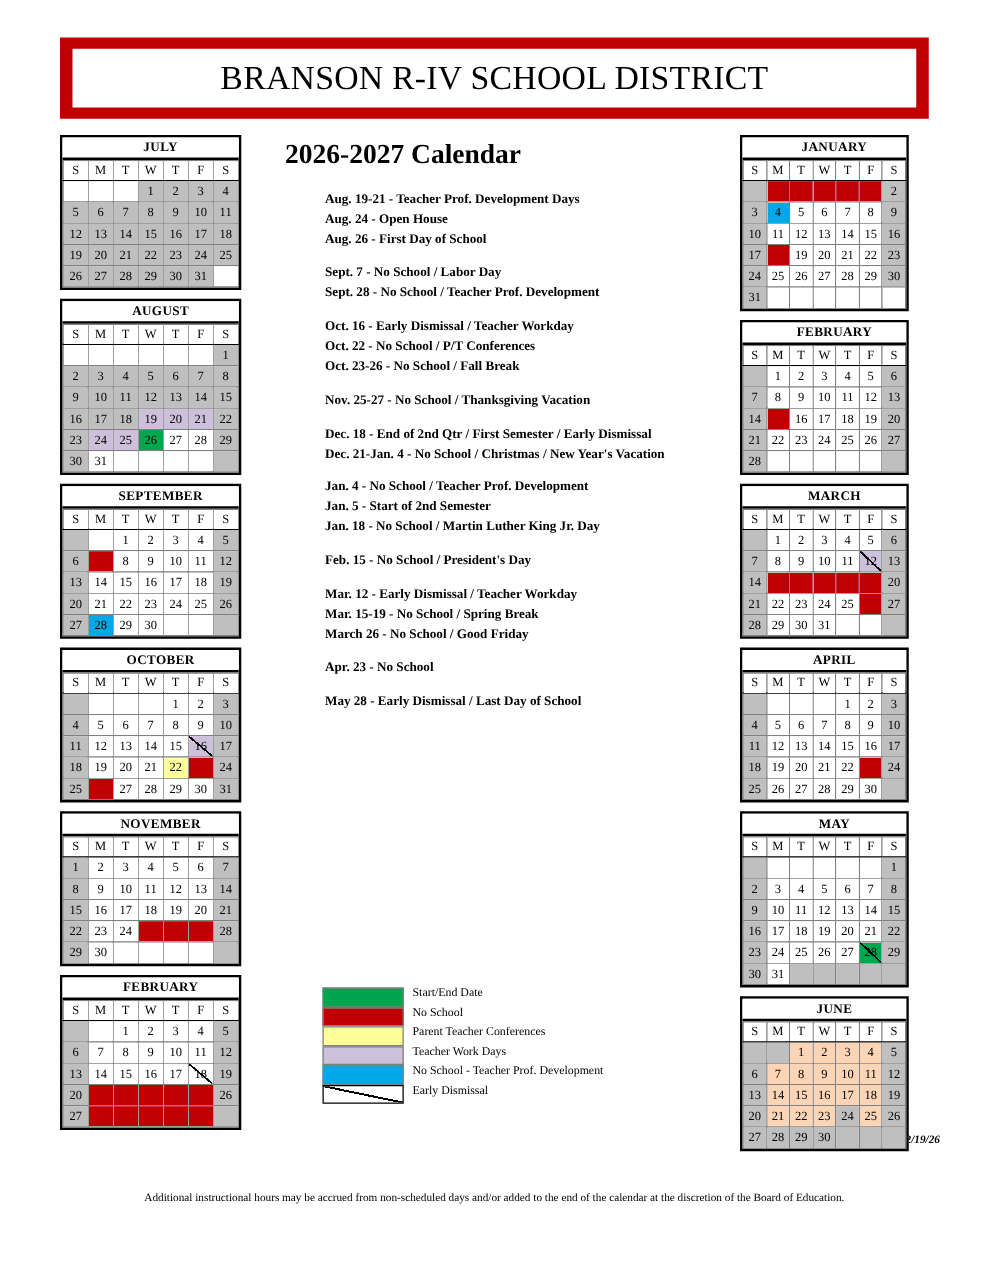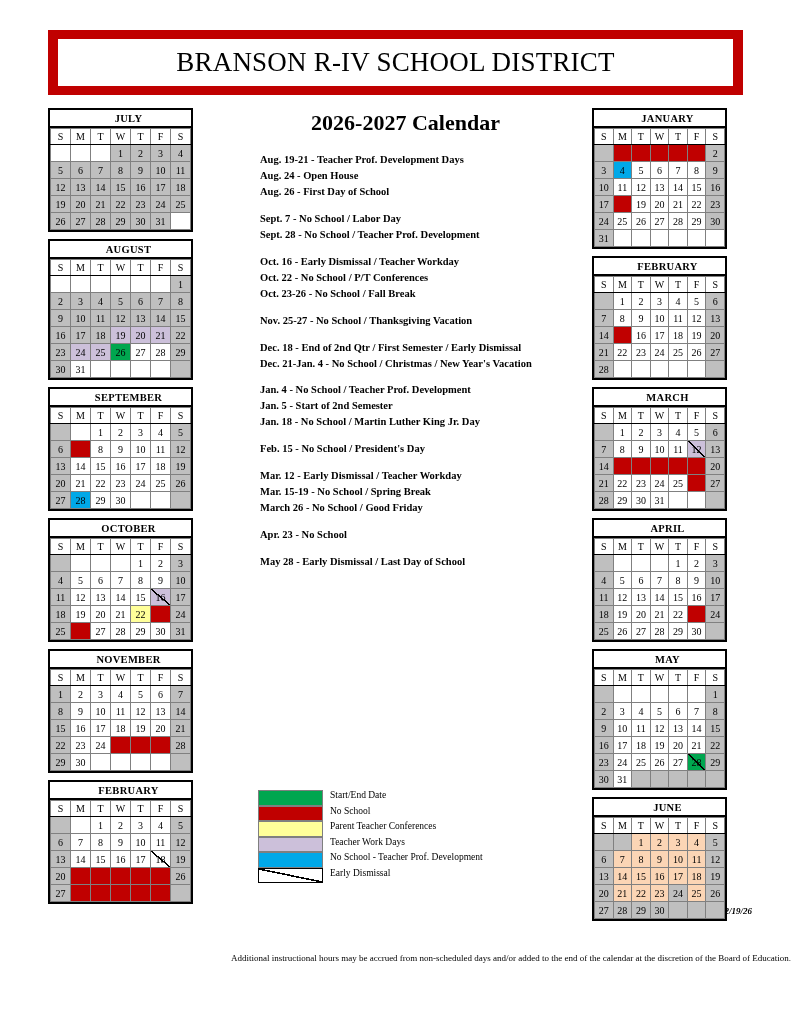--- a/index.html
+++ b/index.html
@@ -105,21 +105,21 @@
   }
 
   
   .center {
     position: absolute;
     left: 228px;
     top: 110px;
     width: 355px;
   }
   .cal-title {
-    text-align: center;
+    text-align: left;
     font-weight: bold;
     font-size: 22px;
     margin: 0 0 16px 0;
   }
   .notes { padding-left: 32px; }
   .note-group { margin-bottom: 11px; }
   .note-line {
     font-size: 10.5px;
     font-weight: bold;
     line-height: 1.52;
@@ -172,21 +172,21 @@
     text-align: right;
     font-size: 9px;
     font-weight: bold;
     font-style: italic;
   }
   .footer-note {
     position: absolute;
     left: 0;
     top: 953px;
     width: 791px;
-    text-align: right;
+    text-align: center;
     font-size: 9px;
   }
 </style>
 </head>
 <body>
 
 <div class="banner">
   <div class="banner-inner">
     <div class="banner-title">BRANSON R-IV SCHOOL DISTRICT</div>
   </div>

